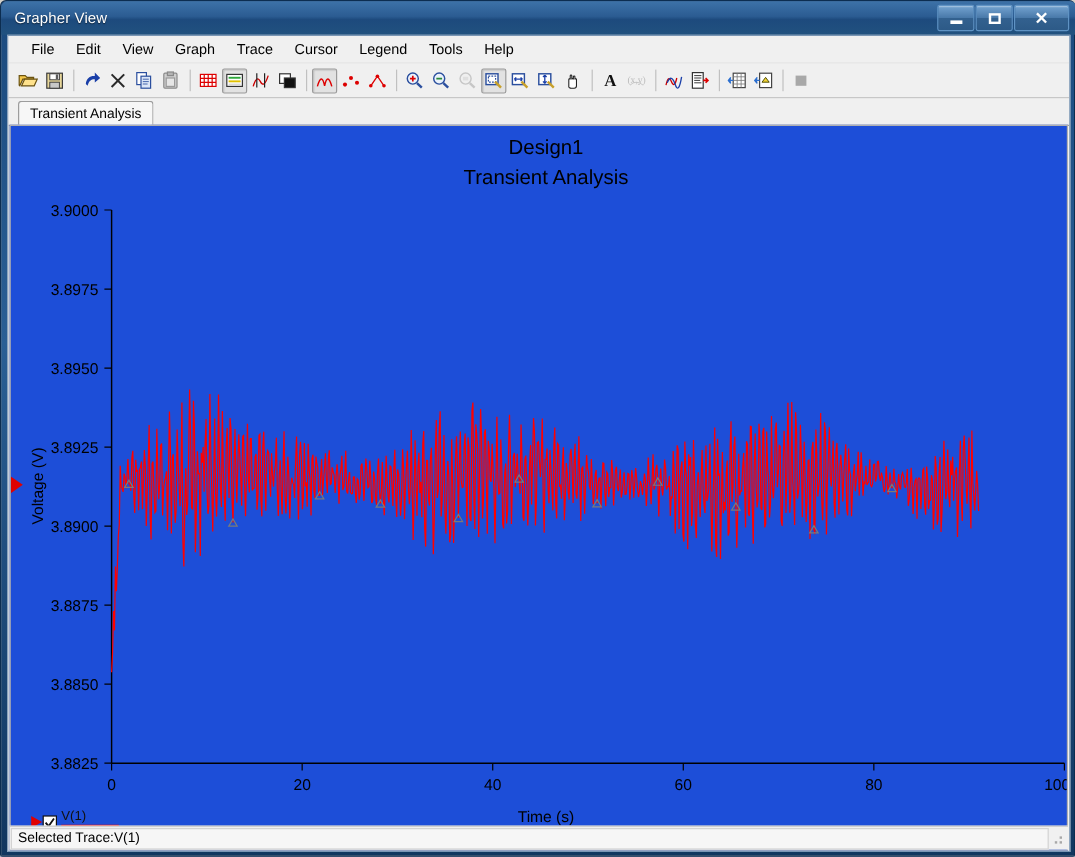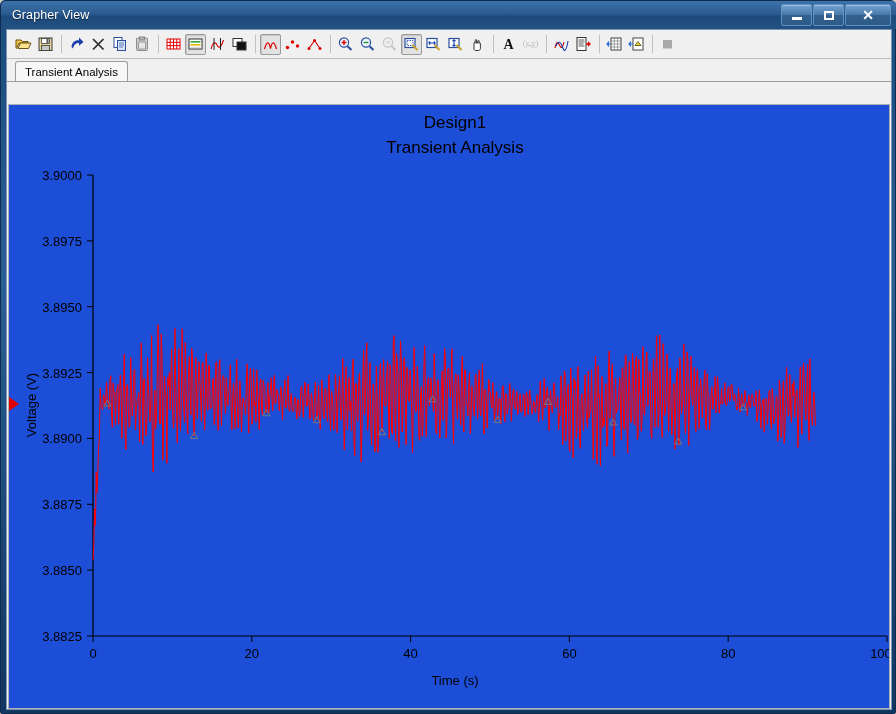--- a/index.html
+++ b/index.html
@@ -151,20 +151,31 @@
         <span class="wb-max"></span>
       </div>
       <div class="win-btn close">
         <span class="wb-close">✕</span>
       </div>
     </div>
   </div>
 
   <div class="client">
 
+    <div class="menubar">
+      <div class="menu-item">File</div>
+      <div class="menu-item">Edit</div>
+      <div class="menu-item">View</div>
+      <div class="menu-item">Graph</div>
+      <div class="menu-item">Trace</div>
+      <div class="menu-item">Cursor</div>
+      <div class="menu-item">Legend</div>
+      <div class="menu-item">Tools</div>
+      <div class="menu-item">Help</div>
+    </div>
 
     <div class="toolbar">
 
       <div class="tb-btn">
         <svg width="17" height="16" viewBox="0 0 17 16">
           <path d="M1 12V4h5l1.5 1.5H13V7H4L1.5 12.5z" fill="#f5c84b" stroke="#6b5311" stroke-width="1"></path>
           <path d="M3 12.5L5.5 7H16l-2.5 5.5z" fill="#ffe28c" stroke="#6b5311" stroke-width="1"></path>
         </svg>
       </div>
 
@@ -440,17 +451,34 @@
             <polygon points="485.1224,317.3802329879055 488.6224,311.3802329879055 492.1224,317.3802329879055" fill="none" stroke="#7a7a7a" stroke-width="1"></polygon>
             <polygon points="535.7002,299.3752871224242 539.2002,293.3752871224242 542.7002,299.3752871224242" fill="none" stroke="#7a7a7a" stroke-width="1"></polygon>
             <polygon points="600.7288,320.0302827290982 604.2288,314.0302827290982 607.7288,320.0302827290982" fill="none" stroke="#7a7a7a" stroke-width="1"></polygon>
             <polygon points="665.7574,339.05922396104904 669.2574,333.05922396104904 672.7574,339.05922396104904" fill="none" stroke="#7a7a7a" stroke-width="1"></polygon>
             <polygon points="730.7860000000001,304.7445938972889 734.2860000000001,298.7445938972889 737.7860000000001,304.7445938972889" fill="none" stroke="#7a7a7a" stroke-width="1"></polygon>
           </g>
 
         <polygon points="0,292 10,299 0,306" fill="#e00000"></polygon>
       </svg>
 
-    </div>
-
+      <div class="legend-box" style="position:absolute;left:14px;top:567px;width:120px;height:26px;background:transparent;">
+        <svg width="120" height="26" viewBox="0 0 120 26">
+          <polygon points="3,8 12,13 3,18" fill="#e00000"></polygon>
+          <rect x="13" y="8" width="11" height="11" fill="#fff" stroke="#111"></rect>
+          <path d="M15 13.5 L17.5 16.5 L22 10" stroke="#111" stroke-width="1.5" fill="none"></path>
+          <text x="28" y="11" font-family="Liberation Sans, sans-serif" font-size="11" fill="#111">V(1)</text>
+          <line x1="28" y1="16" x2="76" y2="16" stroke="#ff0000" stroke-width="1.4"></line>
+        </svg>
+      </div>
+    </div>
+
+    <div class="statusbar">
+      <div class="status-field">Selected Trace:V(1)</div>
+      <div class="grip">
+        <i style="left:8px;top:8px"></i>
+          <i style="left:4px;top:8px"></i>
+          <i style="left:8px;top:4px"></i>
+      </div>
+    </div>
 
   </div>
 </div>
 
 </body></html>

